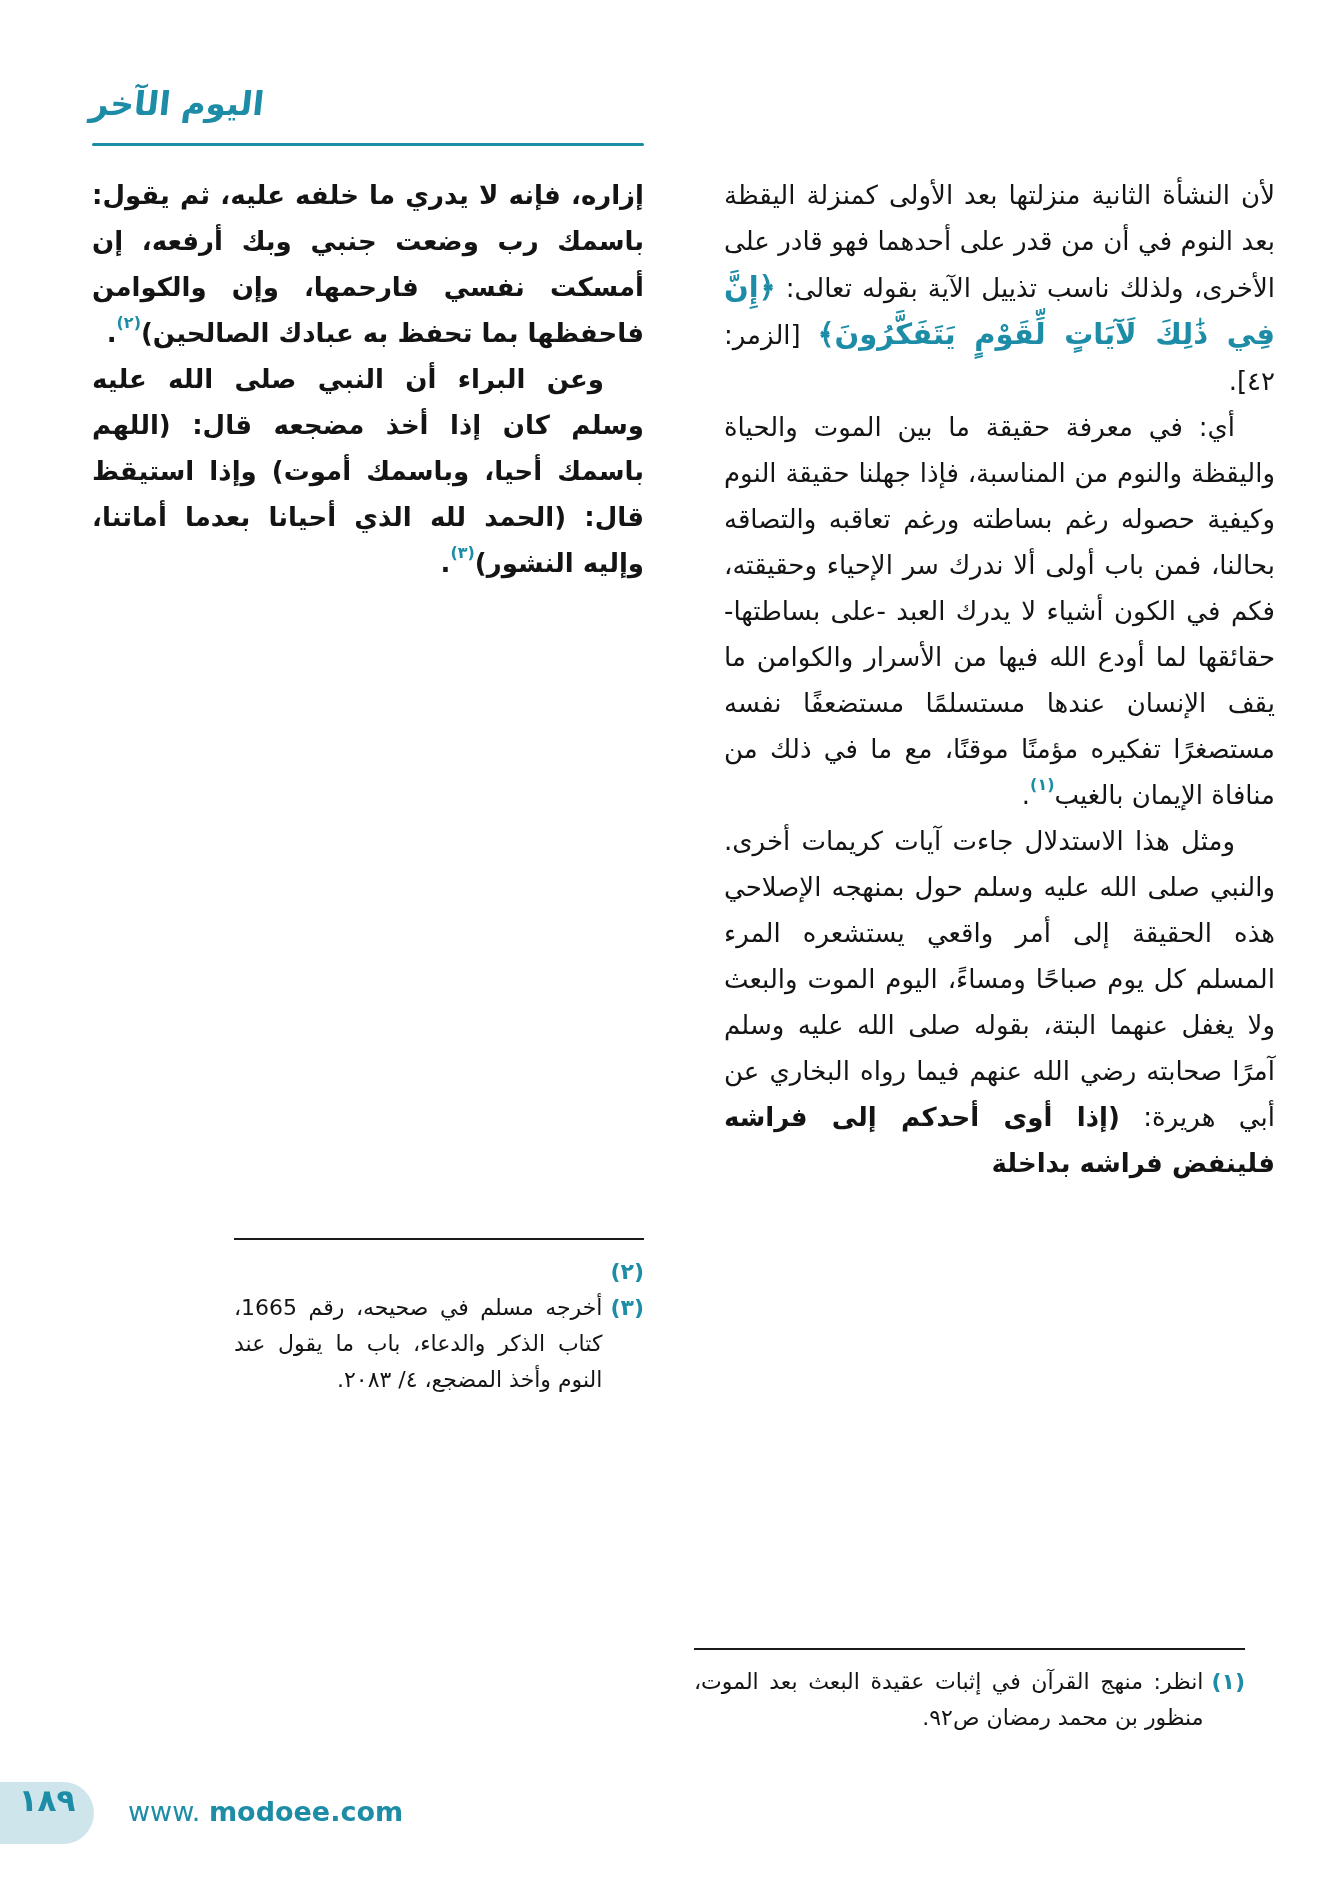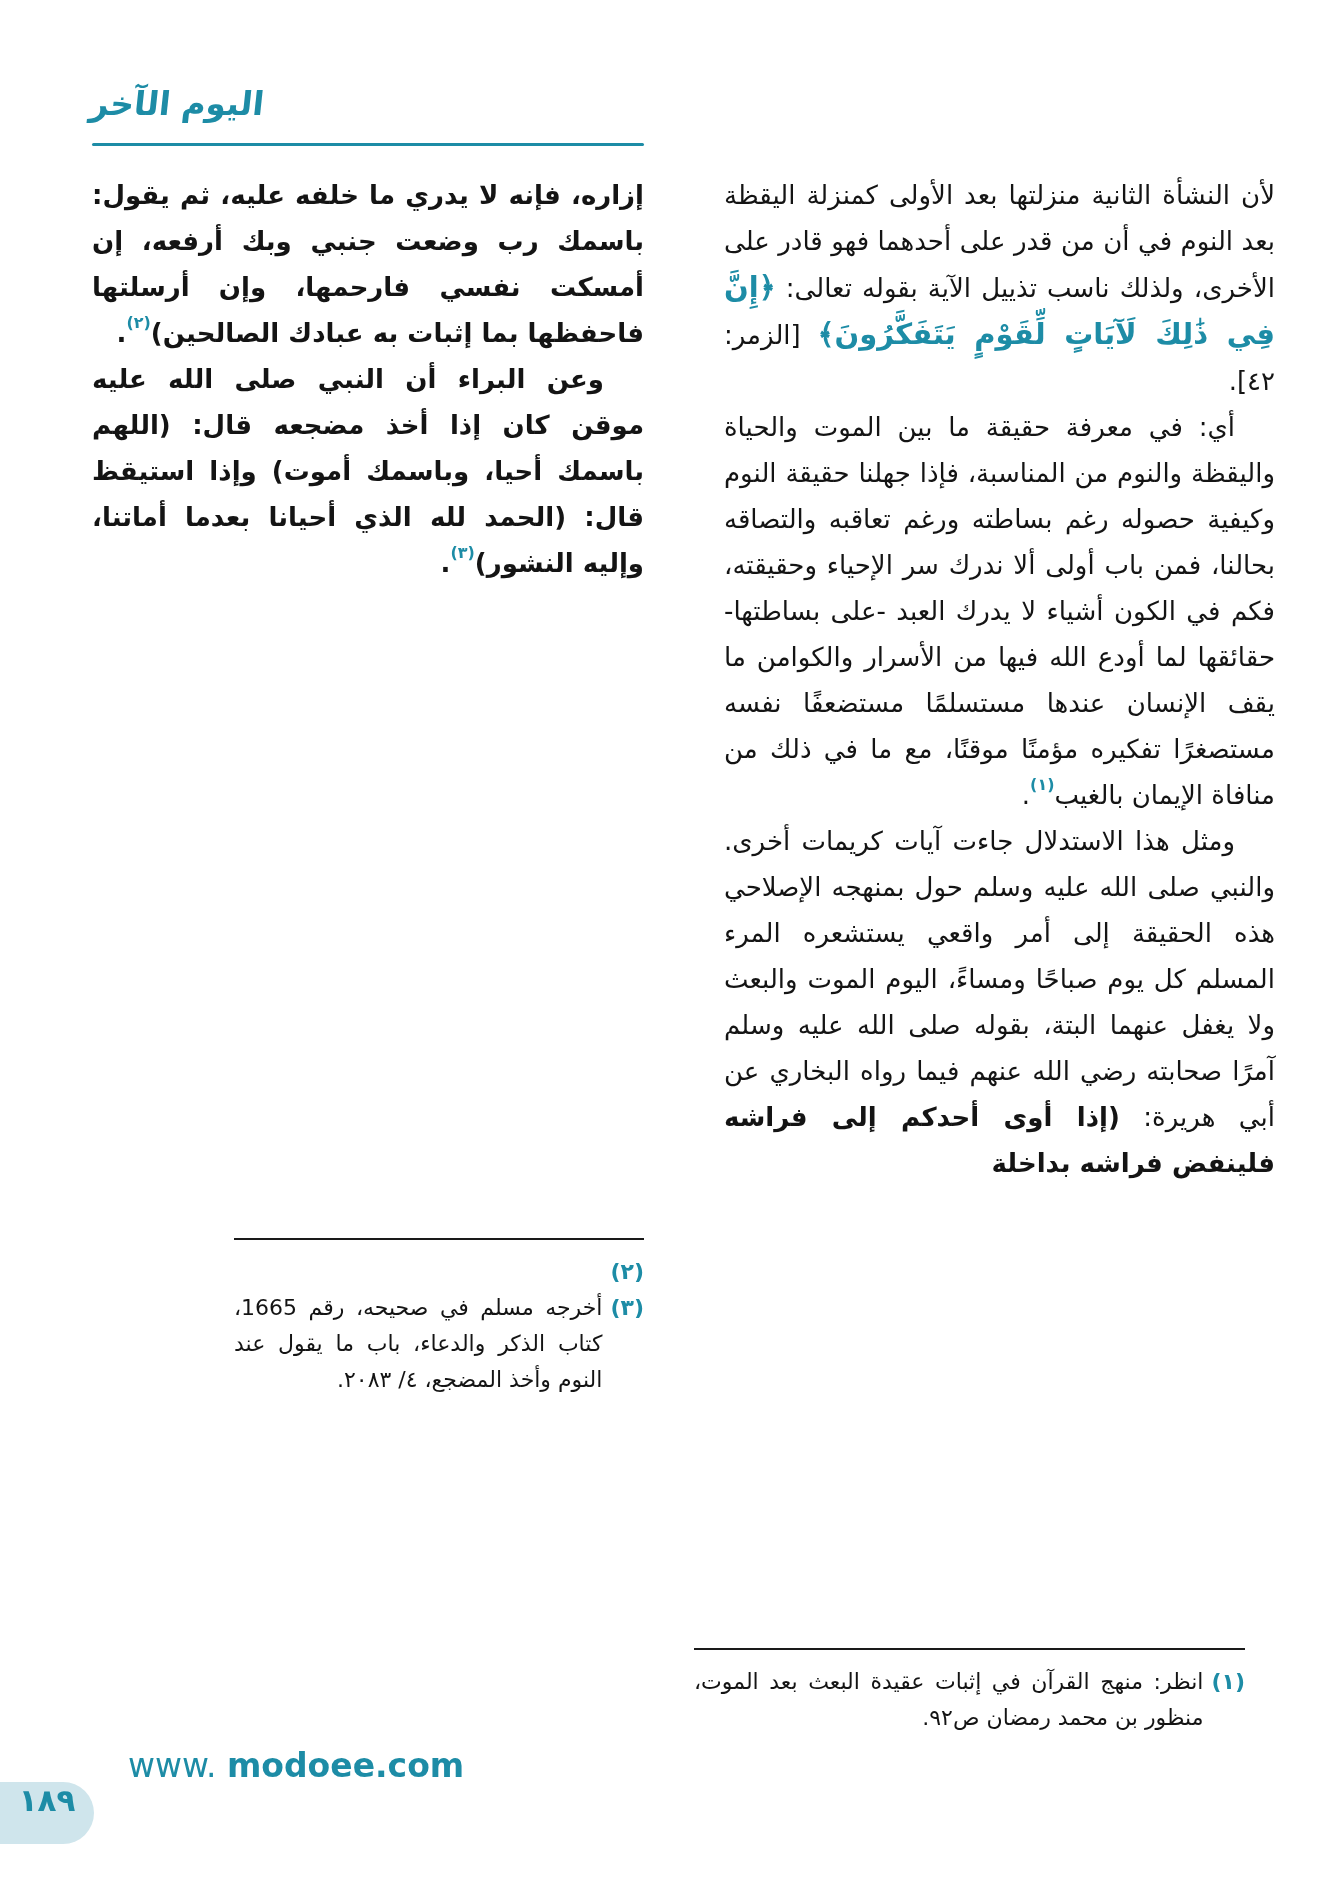--- a/index.html
+++ b/index.html
@@ -93,45 +93,45 @@
     width:94px;height:62px;
     background:var(--tab_bg);
     border-radius:0 31px 31px 0;
     display:flex;justify-content:center;
   }
   .page-number{
     color:var(--accent);
     font-size:31px;font-weight:bold;
   }
   .website{
-    position:absolute;left:128px;top:1746px;
+    position:absolute;left:128px;top:1796px;
     direction:ltr;
     color:var(--accent);
-    font-size:33px;
+    font-size:27px;
     white-space:nowrap;
   }
   .website .domain{font-weight:bold;}
 </style>
 </head>
 <body>
 
 <div class="page">
 
   <div class="logo">اليوم الآخر</div>
   <div class="header-rule"></div>
 
   <section class="col col-right">
     <p class="para"><span>لأن النشأة الثانية منزلتها بعد الأولى كمنزلة اليقظة بعد النوم في أن من قدر على أحدهما فهو قادر على الأخرى، ولذلك ناسب تذييل الآية بقوله تعالى: </span><span class="verse">﴿إِنَّ فِي ذَٰلِكَ لَآيَاتٍ لِّقَوْمٍ يَتَفَكَّرُونَ﴾</span><span> [الزمر: ٤٢].</span></p>
     <p class="para indent"><span>أي: في معرفة حقيقة ما بين الموت والحياة واليقظة والنوم من المناسبة، فإذا جهلنا حقيقة النوم وكيفية حصوله رغم بساطته ورغم تعاقبه والتصاقه بحالنا، فمن باب أولى ألا ندرك سر الإحياء وحقيقته، فكم في الكون أشياء لا يدرك العبد -على بساطتها- حقائقها لما أودع الله فيها من الأسرار والكوامن ما يقف الإنسان عندها مستسلمًا مستضعفًا نفسه مستصغرًا تفكيره مؤمنًا موقنًا، مع ما في ذلك من منافاة الإيمان بالغيب</span><sup class="fn-marker">(١)</sup><span>.</span></p>
     <p class="para indent"><span>ومثل هذا الاستدلال جاءت آيات كريمات أخرى. والنبي صلى الله عليه وسلم حول بمنهجه الإصلاحي هذه الحقيقة إلى أمر واقعي يستشعره المرء المسلم كل يوم صباحًا ومساءً، اليوم الموت والبعث ولا يغفل عنهما البتة، بقوله صلى الله عليه وسلم آمرًا صحابته رضي الله عنهم فيما رواه البخاري عن أبي هريرة: </span><span class="bold">(إذا أوى أحدكم إلى فراشه فلينفض فراشه بداخلة</span></p>
   </section>
 
   <section class="col col-left">
-    <p class="para"><span>إزاره، فإنه لا يدري ما خلفه عليه، ثم يقول: باسمك رب وضعت جنبي وبك أرفعه، إن أمسكت نفسي فارحمها، وإن أرسلتها فاحفظها بما إثبات به عبادك الصالحين)</span><sup class="fn-marker">(٢)</sup><span>.</span></p>
-    <p class="para indent"><span>وعن البراء أن النبي صلى الله عليه موقن كان إذا أخذ مضجعه قال: (اللهم باسمك أحيا، وباسمك أموت) وإذا استيقظ قال: (الحمد لله الذي أحيانا بعدما أماتنا، وإليه النشور)</span><sup class="fn-marker">(٣)</sup><span>.</span></p>
+    <p class="para"><span>إزاره، فإنه لا يدري ما خلفه عليه، ثم يقول: باسمك رب وضعت جنبي وبك أرفعه، إن أمسكت نفسي فارحمها، وإن والكوامن فاحفظها بما تحفظ به عبادك الصالحين)</span><sup class="fn-marker">(٢)</sup><span>.</span></p>
+    <p class="para indent"><span>وعن البراء أن النبي صلى الله عليه وسلم كان إذا أخذ مضجعه قال: (اللهم باسمك أحيا، وباسمك أموت) وإذا استيقظ قال: (الحمد لله الذي أحيانا بعدما أماتنا، وإليه النشور)</span><sup class="fn-marker">(٣)</sup><span>.</span></p>
   </section>
 
   <section class="footnotes footnotes-left">
     <div class="fn-rule fn-rule-narrow"></div>
     <div class="fn-wrap-narrow">
       <div class="footnote">
         <span class="fn-num">(٢)</span>
       </div>
       <div class="footnote">
         <span class="fn-num">(٣)</span>

